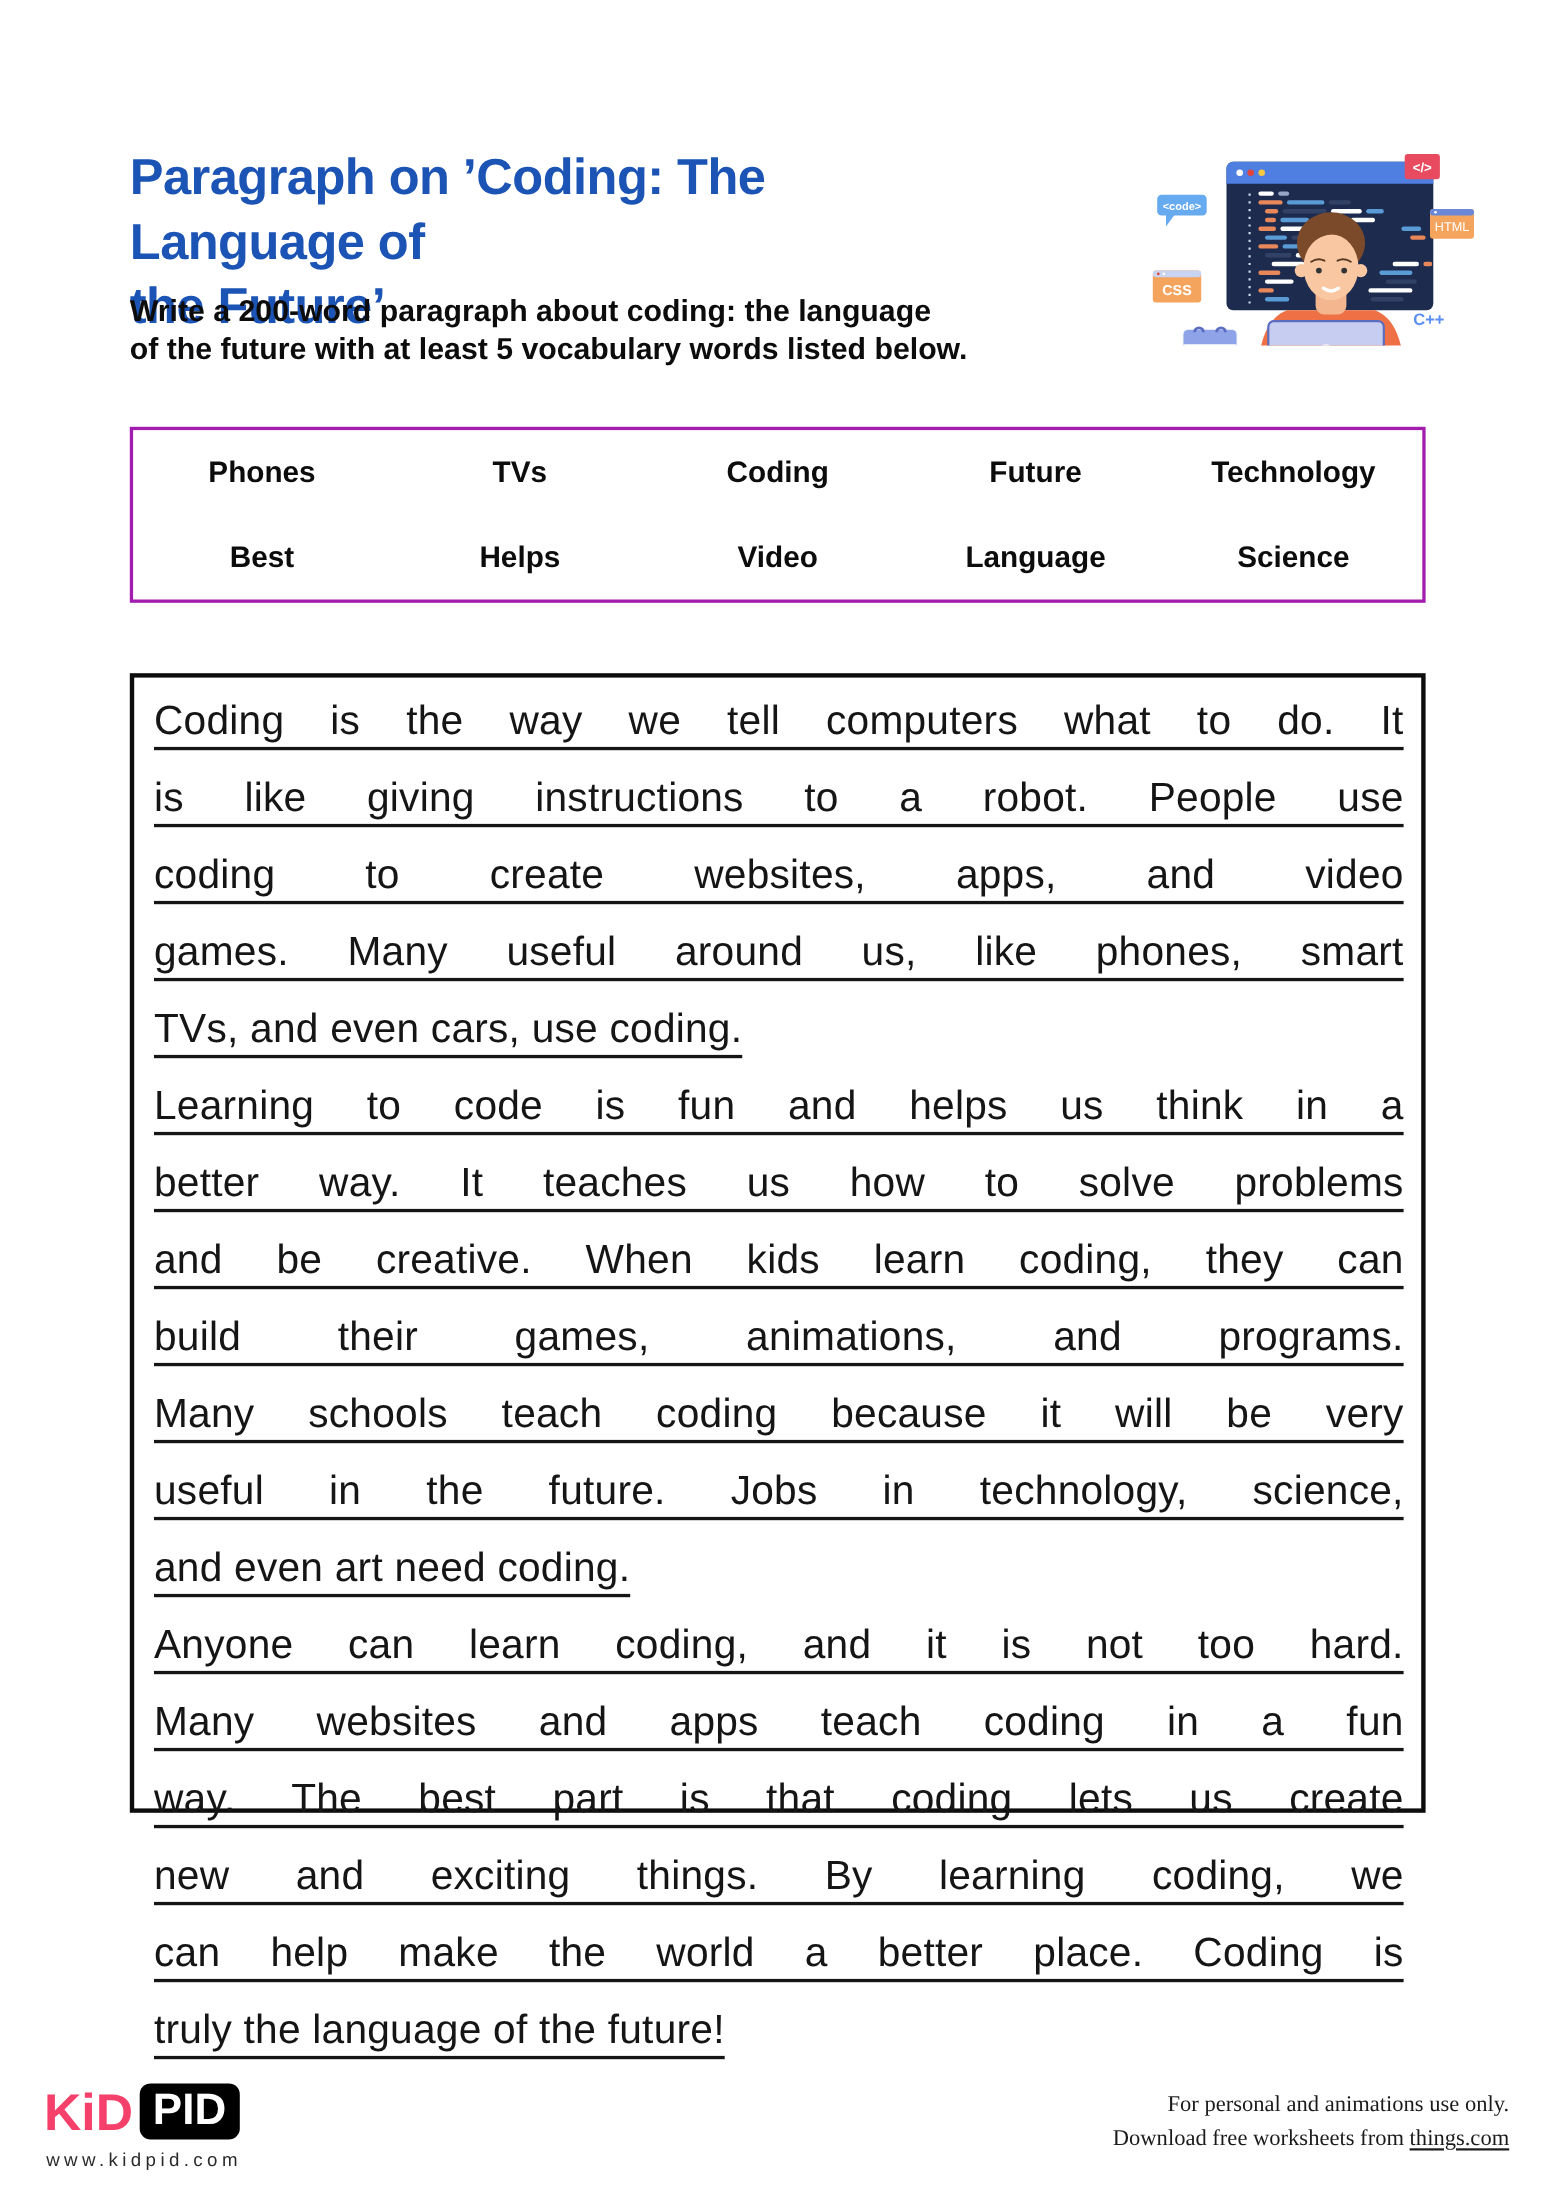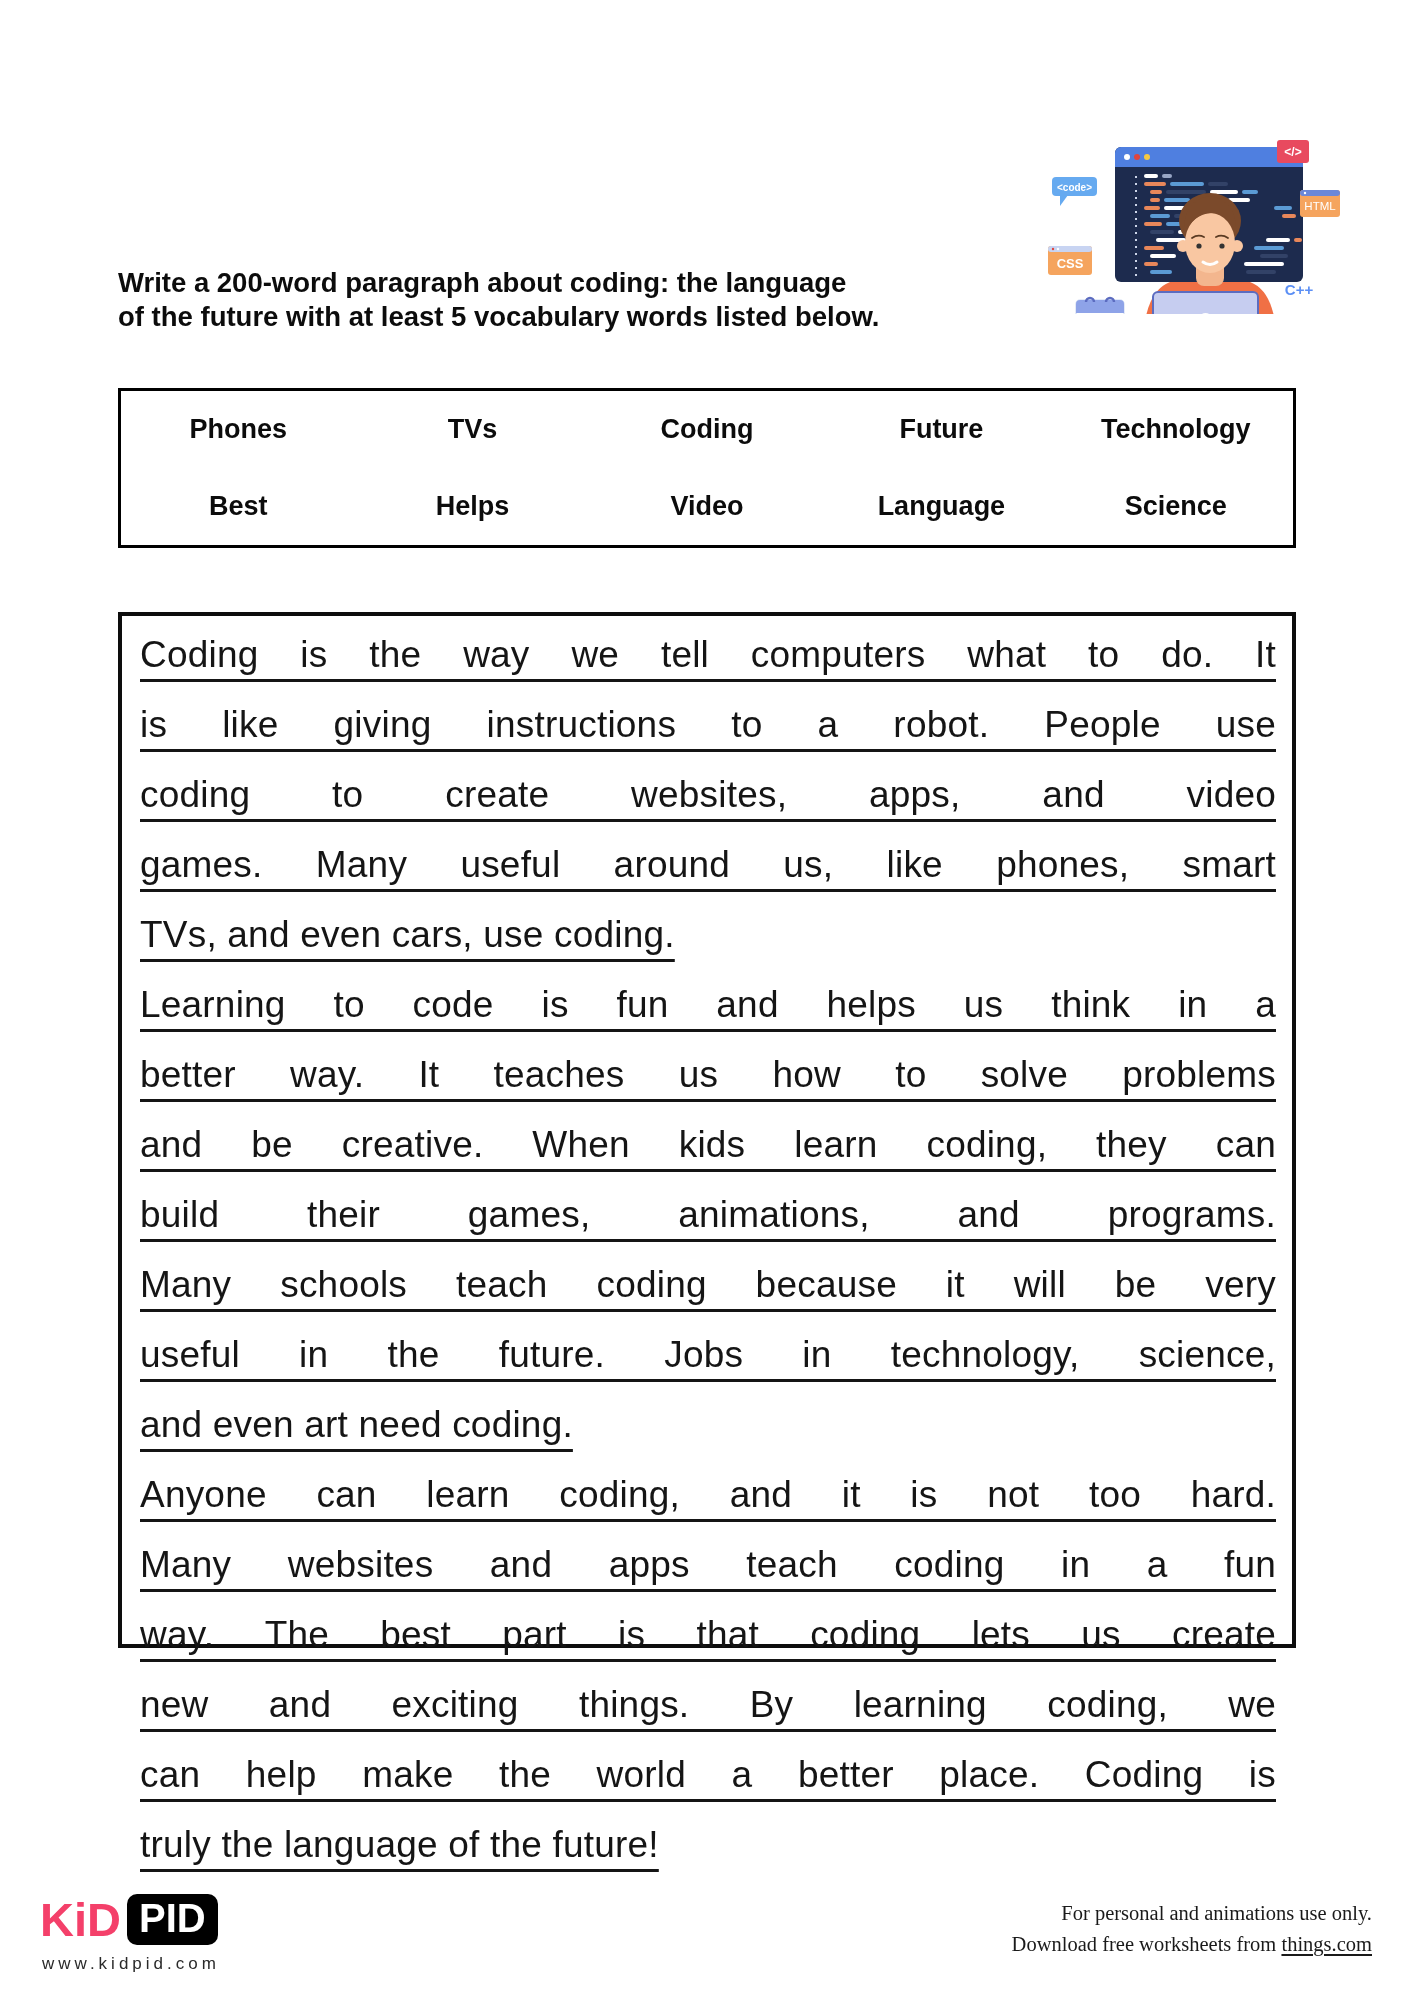--- a/index.html
+++ b/index.html
@@ -12,21 +12,21 @@
   .title span{display:block;}
   .instructions{position:absolute;left:118px;top:266px;width:820px;
          font-size:27.5px;line-height:34px;font-weight:700;color:#0c0c0c;}
   .instructions span{display:block;}
 
   
   .illus{position:absolute;left:1046px;top:96px;width:300px;height:218px;}
 
   
   .vocab-box{position:absolute;left:118px;top:388px;width:1178px;height:160px;
-         border:3px solid #000000;box-sizing:border-box;background:#fff;
+         border:3px solid #a21caf;box-sizing:border-box;background:#fff;
          display:grid;grid-template-columns:repeat(5,1fr);grid-template-rows:1fr 1fr;
          align-items:center;justify-items:center;text-align:right;}
   .vocab-word{font-size:27px;font-weight:700;color:#0c0c0c;}
 
   
   .essay-box{position:absolute;left:118px;top:612px;width:1178px;height:1036px;
          border:4px solid #0d0d0d;box-sizing:border-box;background:#fff;
          padding:4px 16px 0 18px;}
   .essay-line{height:70px;line-height:70px;white-space:nowrap;
          font-size:37px;color:#151515;letter-spacing:0.2px;
@@ -43,20 +43,24 @@
   .footer-note{position:absolute;right:42px;top:1898px;text-align:right;
             font-family:"Liberation Serif",serif;font-size:20.5px;line-height:31px;color:#1a1a1a;}
   .footer-note .line{display:block;}
   .footer-link{text-decoration:underline;text-underline-offset:3px;color:#1a1a1a;}
 </style>
 </head>
 <body>
 
 <div id="page">
 
+  <h1 class="title">
+    <span>Paragraph on ’Coding: The Language of</span>
+    <span>the Future’</span>
+  </h1>
 
   <div class="instructions">
     <span>Write a 200-word paragraph about coding: the language</span>
     <span>of the future with at least 5 vocabulary words listed below.</span>
   </div>
 
   <svg class="illus" viewBox="0 0 300 218" aria-hidden="true">
 
     <g>
       <rect x="69" y="51" width="188" height="135" rx="6" fill="#1d2b4e"></rect>

